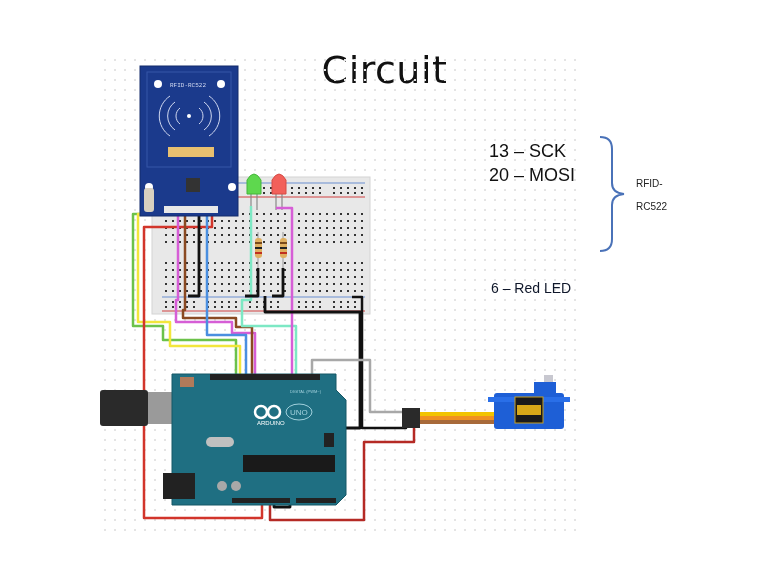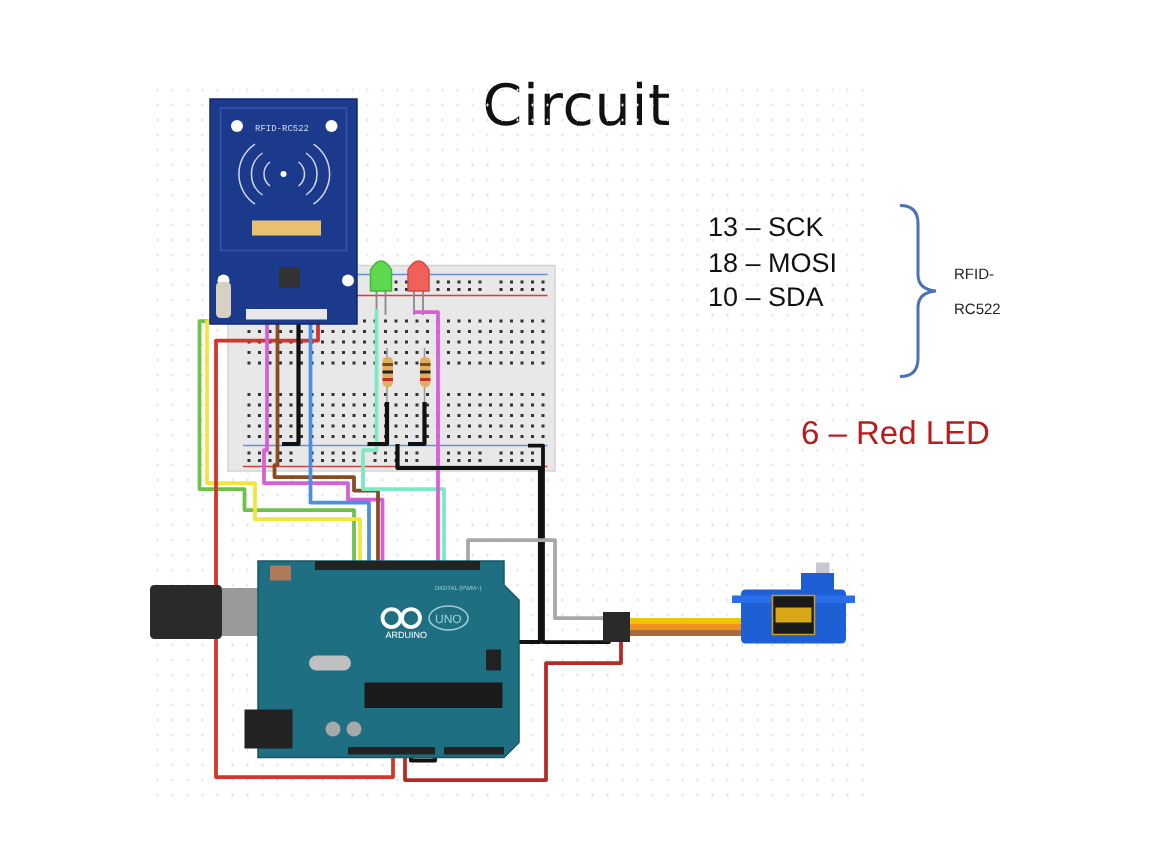--- a/index.html
+++ b/index.html
@@ -1,23 +1,23 @@
 <!DOCTYPE html>
 <html><head>
 <meta charset="utf-8">
 <style>
   html, body { margin:0; padding:0; background:#ffffff; }
   body { width:769px; height:577px; position:relative; overflow:hidden; font-family:"Liberation Sans", sans-serif; }
   .title { position:absolute; left:0; width:769px; top:48px; text-align:center; font-family:"DejaVu Sans", sans-serif; font-size:38px; color:#111; letter-spacing:0.5px; }
   .canvas { position:absolute; left:100px; top:55px; width:480px; height:480px;
     background-image: radial-gradient(#e4e4e4 0.8px, transparent 0.9px); background-size:10px 10px; }
   svg.circuit { position:absolute; left:0; top:0; }
-  .pin-list { position:absolute; left:472px; top:140px; font-size:18px; line-height:23.5px; color:#111; }
+  .pin-list { position:absolute; left:489px; top:140px; font-size:18px; line-height:23.5px; color:#111; }
   .pin-list .row { white-space:pre; }
-  .pin-list2 { position:absolute; left:491px; top:277px; font-size:22px; line-height:23.5px; color:#b91c1c;margin-left:43px; }
+  .pin-list2 { position:absolute; left:491px; top:277px; font-size:14px; line-height:23.5px; color:#0f172a; }
   .brace-label { position:absolute; left:636px; top:172px; font-size:10px; line-height:23px; color:#222; }
 </style>
 </head>
 <body>
 
 <div class="title">Circuit</div>
 
 <div class="canvas"></div>
 
 <svg class="circuit" width="769" height="577" viewBox="0 0 769 577">
@@ -530,22 +530,21 @@
     <circle cx="189" cy="116" r="2" fill="#fff"></circle>
     <rect x="168" y="147" width="46" height="10" fill="#e8c070"></rect>
     <rect x="186" y="178" width="14" height="14" fill="#333"></rect>
     <rect x="144" y="188" width="10" height="24" rx="3" fill="#d8d0c0"></rect>
     <rect x="164" y="206" width="54" height="7" fill="#e8e8e8"></rect>
   </g>
 </svg>
 
 <div class="pin-list">
   <div class="row">13 – SCK</div>
-  <div class="row">18 – MOSI</div>
-  <div class="row">10 – SDA</div>
+  <div class="row">20 – MOSI</div>
 </div>
 
 <svg style="position:absolute;left:598px;top:135px" width="30" height="118">
   <path d="M2 2 Q14 2 14 14 L14 48 Q14 58 26 59 Q14 60 14 70 L14 104 Q14 116 2 116" fill="none" stroke="#4a72b8" stroke-width="2"></path>
 </svg>
 
 <div class="brace-label">
   <div>RFID-</div>
   <div>RC522</div>
 </div>

